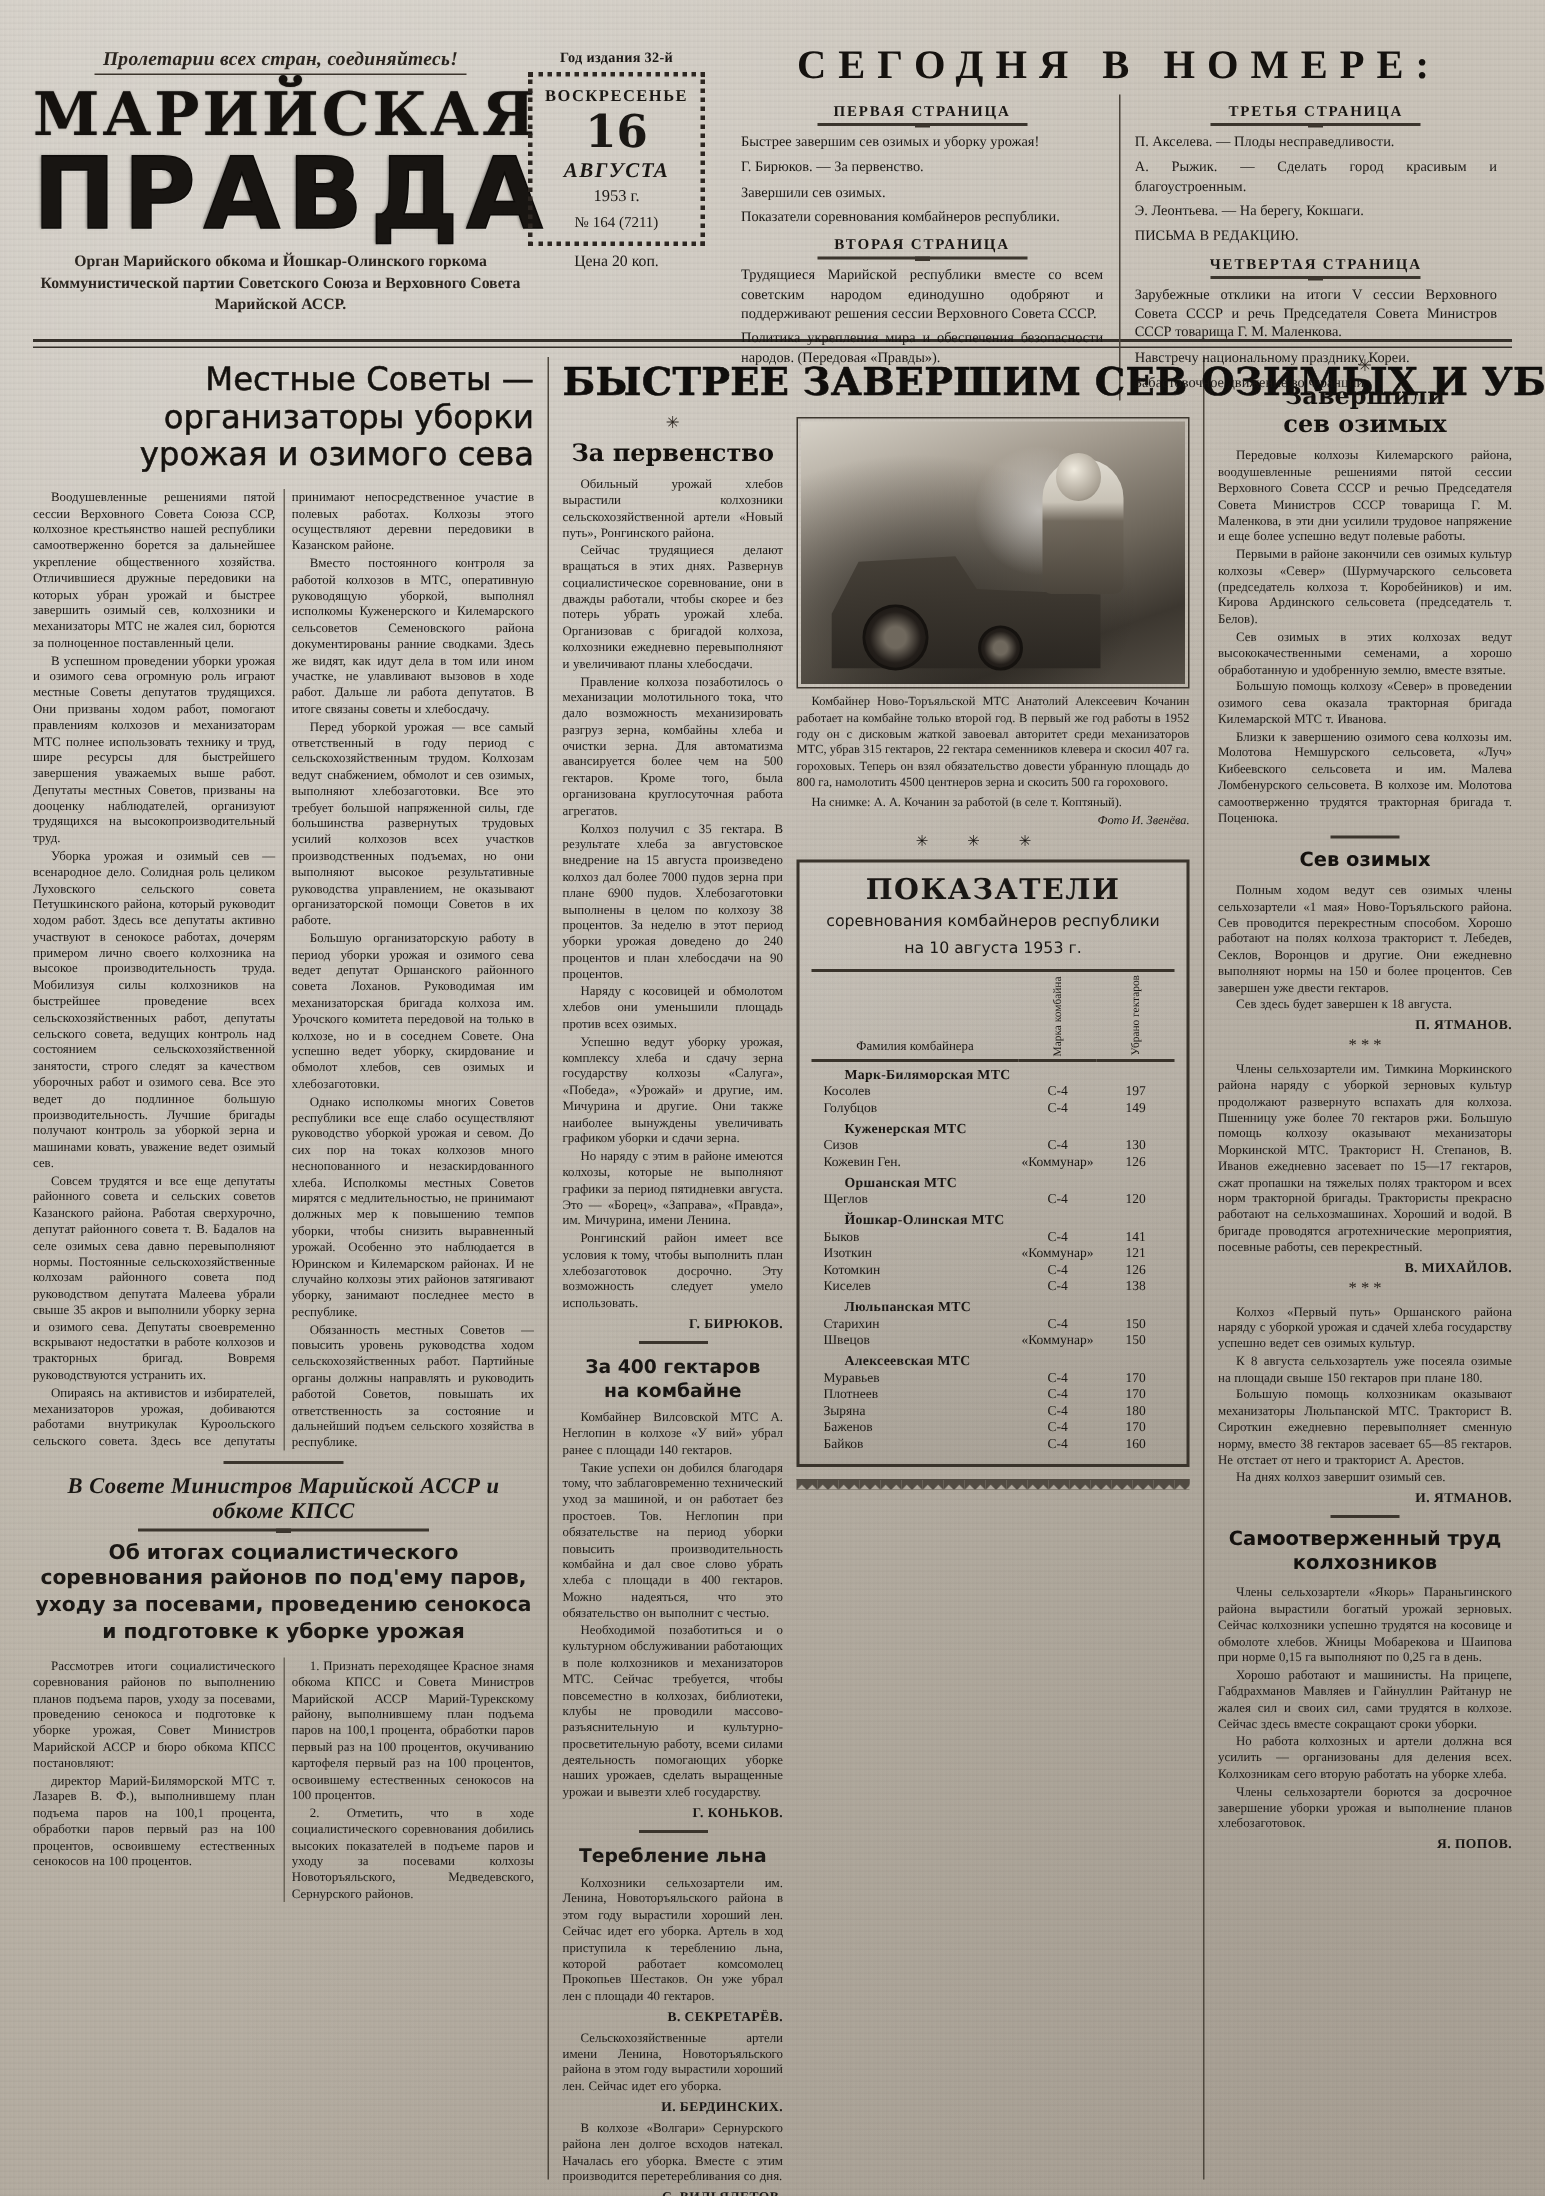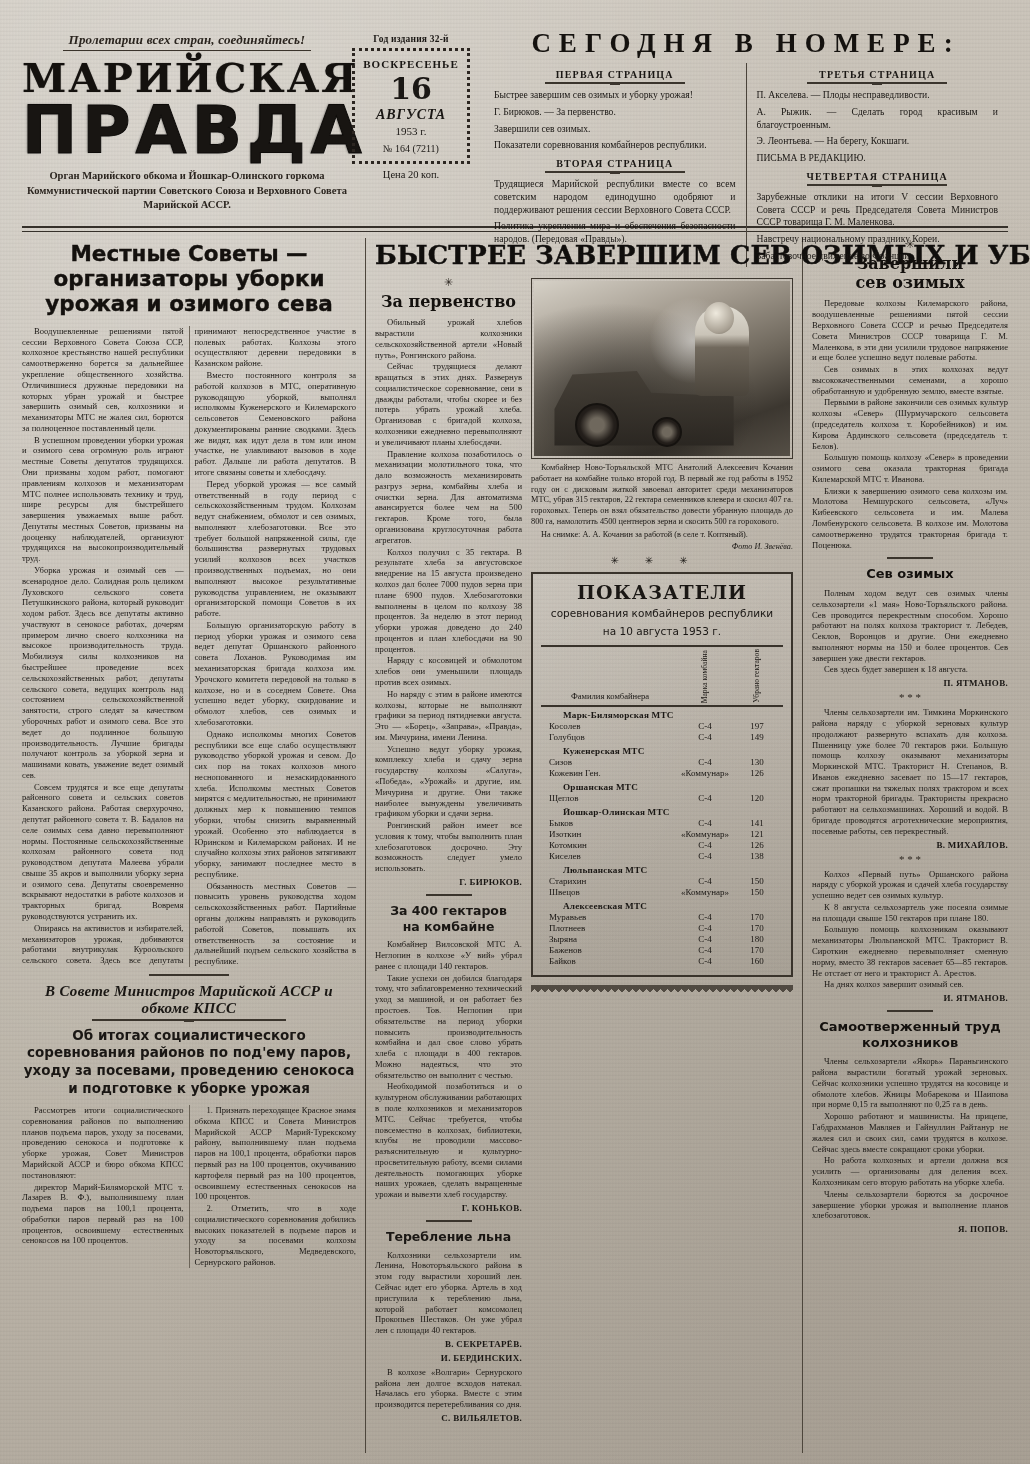--- a/index.html
+++ b/index.html
@@ -82,22 +82,22 @@
   .mast-rule{border-top:2.5px solid #35302a;border-bottom:1px solid #35302a;height:3px;margin:4px 0 6px 0;}
 
   
   .body{display:flex;height:1215px;gap:0;}
   .col{box-sizing:border-box;}
   .colA{width:344px;flex:0 0 344px;padding-right:9px;border-right:1px solid #4d463c;}
   .colB{width:437px;flex:0 0 437px;padding:0 9px;border-right:1px solid #4d463c;}
   .colC{flex:1;padding-left:9px;}
 
   h1.hl-left{
-    font-family:"DejaVu Sans",sans-serif;font-weight:bold;font-size:21.5px;
-    line-height:1.16;text-align:center;margin:4px 0 9px 0;color:#14110e;
+    font-family:"DejaVu Sans",sans-serif;font-weight:normal;font-size:21.5px;
+    line-height:1.16;text-align:right;margin:4px 0 9px 0;color:#14110e;
     -webkit-text-stroke:.35px #14110e;
   }
   h1.hl-main{
     font-family:"DejaVu Serif",serif;font-weight:bold;font-size:25.5px;
     letter-spacing:.2px;text-align:center;margin:2px 0 4px 0;color:#100e0c;
     -webkit-text-stroke:.4px #100e0c;white-space:nowrap;
   }
   .hl-main-wrap{margin:0 0 6px 0;}
   .star{text-align:center;font-size:11px;line-height:1;color:#2c2620;margin:1px 0 4px 0;}
   .dash{width:46px;height:0;border-top:2px solid #3a342c;margin:7px auto 7px auto;}
@@ -285,39 +285,40 @@
 
       <div style="display:flex;gap:9px;">
         <div style="width:147px;flex:0 0 147px;">
           <div class="star">✳</div>
           <h2 class="sec serif">За первенство</h2>
           <p>Обильный урожай хлебов вырастили колхозники сельскохозяйственной артели «Новый путь», Ронгинского района.</p>
           <p>Сейчас трудящиеся делают вращаться в этих днях. Развернув социалистическое соревнование, они в дважды работали, чтобы скорее и без потерь убрать урожай хлеба. Организовав с бригадой колхоза, колхозники ежедневно перевыполняют и увеличивают планы хлебосдачи.</p>
           <p>Правление колхоза позаботилось о механизации молотильного тока, что дало возможность механизировать разгруз зерна, комбайны хлеба и очистки зерна. Для автоматизма авансируется более чем на 500 гектаров. Кроме того, была организована круглосуточная работа агрегатов.</p>
           <p>Колхоз получил с 35 гектара. В результате хлеба за августовское внедрение на 15 августа произведено колхоз дал более 7000 пудов зерна при плане 6900 пудов. Хлебозаготовки выполнены в целом по колхозу 38 процентов. За неделю в этот период уборки урожая доведено до 240 процентов и план хлебосдачи на 90 процентов.</p>
           <p>Наряду с косовицей и обмолотом хлебов они уменьшили площадь против всех озимых.</p>
+          <p>Успешно ведут уборку урожая, комплексу хлеба и сдачу зерна государству колхозы «Салуга», «Победа», «Урожай» и другие, им. Мичурина и другие. Они также наиболее вынуждены увеличивать графиком уборки и сдачи зерна.</p>
           <p>Но наряду с этим в районе имеются колхозы, которые не выполняют графики за период пятидневки августа. Это — «Борец», «Заправа», «Правда», им. Мичурина, имени Ленина.</p>
-          <p>Успешно ведут уборку урожая, комплексу хлеба и сдачу зерна государству колхозы «Салуга», «Победа», «Урожай» и другие, им. Мичурина и другие. Они также наиболее вынуждены увеличивать графиком уборки и сдачи зерна.</p>
           <p>Ронгинский район имеет все условия к тому, чтобы выполнить план хлебозаготовок досрочно. Эту возможность следует умело использовать.</p>
           <div class="sig">Г. БИРЮКОВ.</div>
           <div class="dash"></div>
 
           <h3 class="sub">
             <span>За 400 гектаров</span><br>
             <span>на комбайне</span>
           </h3>
           <p>Комбайнер Вилсовской МТС А. Неглопин в колхозе «У вий» убрал ранее с площади 140 гектаров.</p>
           <p>Такие успехи он добился благодаря тому, что заблаговременно технический уход за машиной, и он работает без простоев. Тов. Неглопин при обязательстве на период уборки повысить производительность комбайна и дал свое слово убрать хлеба с площади в 400 гектаров. Можно надеяться, что это обязательство он выполнит с честью.</p>
           <p>Необходимой позаботиться и о культурном обслуживании работающих в поле колхозников и механизаторов МТС. Сейчас требуется, чтобы повсеместно в колхозах, библиотеки, клубы не проводили массово-разъяснительную и культурно-просветительную работу, всеми силами деятельность помогающих уборке наших урожаев, сделать выращенные урожаи и вывезти хлеб государству.</p>
           <div class="sig">Г. КОНЬКОВ.</div>
           <div class="dash"></div>
 
           <h3 class="sub">Теребление льна</h3>
           <p>Колхозники сельхозартели им. Ленина, Новоторъяльского района в этом году вырастили хороший лен. Сейчас идет его уборка. Артель в ход приступила к тереблению льна, которой работает комсомолец Прокопьев Шестаков. Он уже убрал лен с площади 40 гектаров.</p>
           <div class="sig">В. СЕКРЕТАРЁВ.</div>
+          <p>Сельскохозяйственные артели имени Ленина, Новоторъяльского района в этом году вырастили хороший лен. Сейчас идет его уборка.</p>
           <div class="sig">И. БЕРДИНСКИХ.</div>
           <p>В колхозе «Волгари» Сернурского района лен долгое всходов натекал. Началась его уборка. Вместе с этим производится перетеребливания со дня.</p>
           <div class="sig">С. ВИЛЬЯЛЕТОВ.</div>
         </div>
 
         <div style="flex:1;">
           <div class="photo-wrap">
             <div class="photo">
               <div class="machine"></div>
               <div class="wheel w1"></div>
@@ -458,22 +459,22 @@
 
     </div>
 
     <div class="col colC">
       <div class="star">✳</div>
       <h2 class="sec serif">
         <span>Завершили</span><br>
         <span>сев озимых</span>
       </h2>
       <p>Передовые колхозы Килемарского района, воодушевленные решениями пятой сессии Верховного Совета СССР и речью Председателя Совета Министров СССР товарища Г. М. Маленкова, в эти дни усилили трудовое напряжение и еще более успешно ведут полевые работы.</p>
+      <p>Первыми в районе закончили сев озимых культур колхозы «Север» (Шурмучарского сельсовета (председатель колхоза т. Коробейников) и им. Кирова Ардинского сельсовета (председатель т. Белов).</p>
       <p>Сев озимых в этих колхозах ведут высококачественными семенами, а хорошо обработанную и удобренную землю, вместе взятые.</p>
-      <p>Первыми в районе закончили сев озимых культур колхозы «Север» (Шурмучарского сельсовета (председатель колхоза т. Коробейников) и им. Кирова Ардинского сельсовета (председатель т. Белов).</p>
       <p>Большую помощь колхозу «Север» в проведении озимого сева оказала тракторная бригада Килемарской МТС т. Иванова.</p>
       <p>Близки к завершению озимого сева колхозы им. Молотова Немшурского сельсовета, «Луч» Кибеевского сельсовета и им. Малева Ломбенурского сельсовета. В колхозе им. Молотова самоотверженно трудятся тракторная бригада т. Поценюка.</p>
 
       <div class="dash"></div>
 
       <h2 class="sec small">Сев озимых</h2>
       <p>Полным ходом ведут сев озимых члены сельхозартели «1 мая» Ново-Торъяльского района. Сев проводится перекрестным способом. Хорошо работают на полях колхоза тракторист т. Лебедев, Секлов, Воронцов и другие. Они ежедневно выполняют нормы на 150 и более процентов. Сев завершен уже двести гектаров.</p>
       <p>Сев здесь будет завершен к 18 августа.</p>
       <div class="sig">П. ЯТМАНОВ.</div>
       <div class="star">* * *</div>

